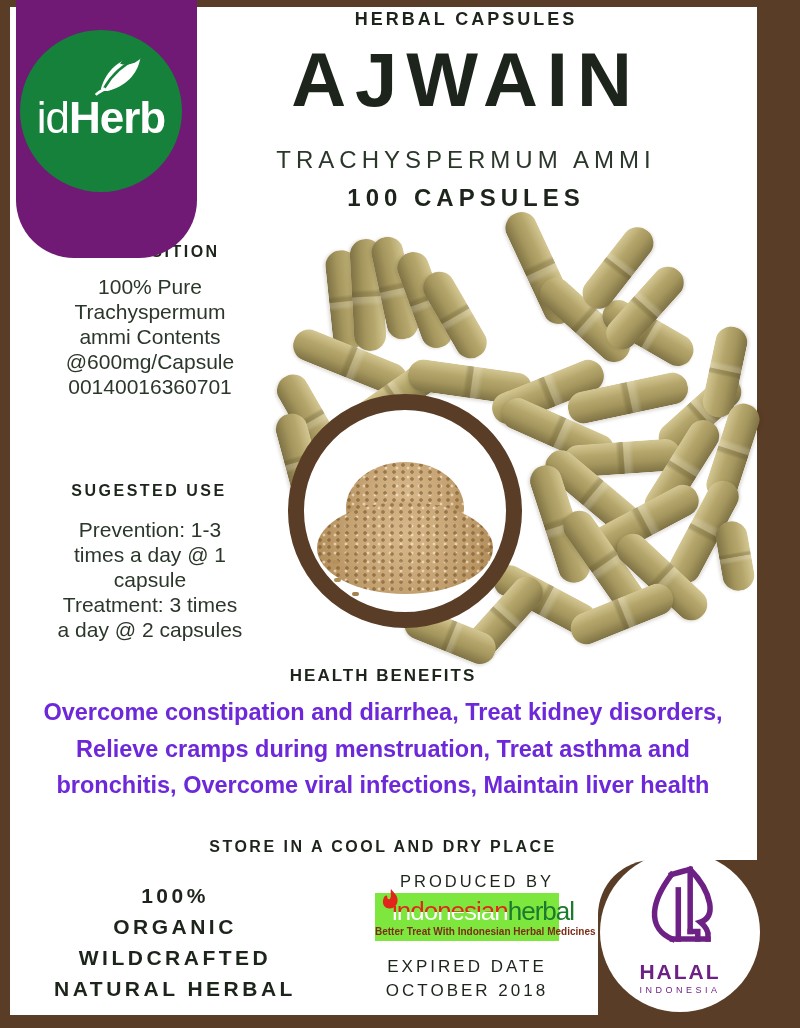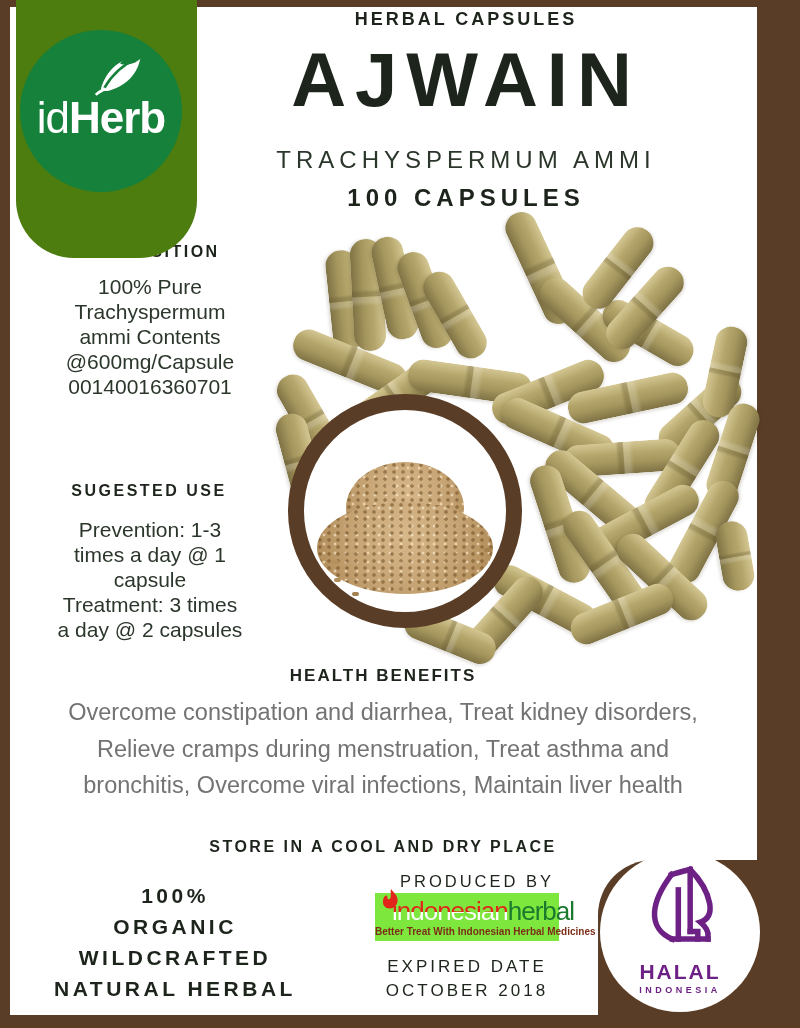--- a/index.html
+++ b/index.html
@@ -4,38 +4,38 @@
 <style>
   html,body{margin:0;padding:0;background:#e8e8e8;}
   .page{position:relative;width:800px;height:1028px;background:#ffffff;overflow:hidden;
         font-family:"Liberation Sans",sans-serif;margin:0 auto;}
   
   .bar-top{position:absolute;left:0;top:0;width:800px;height:7px;background:#5A3D26;}
   .bar-left{position:absolute;left:0;top:0;width:10px;height:1028px;background:#5A3D26;}
   .bar-right{position:absolute;left:757px;top:0;width:43px;height:1028px;background:#5A3D26;}
   .bar-bottom{position:absolute;left:0;top:1015px;width:800px;height:13px;background:#5A3D26;}
   
-  .corner-tab{position:absolute;left:16px;top:0;width:181px;height:258px;background:#4d7c0f;
+  .corner-tab{position:absolute;left:16px;top:0;width:181px;height:258px;background:#701a75;
               border-bottom-left-radius:58px;border-bottom-right-radius:58px;z-index:6;}
   .logo-circle{position:absolute;left:4px;top:30px;width:162px;height:162px;border-radius:50%;
                background:#15813B;}
   .idherb-text{position:absolute;left:0;top:62px;width:162px;text-align:center;color:#fff;
                font-size:44px;line-height:52px;letter-spacing:-1px;white-space:nowrap;}
   .idherb-text .lt{font-weight:400;}
   .idherb-text .bd{font-weight:700;}
   .leaf{position:absolute;left:74px;top:22px;width:52px;height:44px;}
   
   .corner-block{position:absolute;left:598px;top:860px;width:202px;height:168px;background:#5A3D26;
                 border-top-left-radius:55px;z-index:6;}
   .halal-circle{position:absolute;left:600px;top:852px;width:160px;height:160px;border-radius:50%;
                 background:#ffffff;z-index:7;text-align:center;}
   .halal-emblem{position:absolute;left:41px;top:6px;width:78px;height:96px;}
   .halal-title{position:absolute;left:0;top:108px;width:160px;font-size:21px;font-weight:700;
                letter-spacing:2px;color:#6E2185;}
-  .halal-sub{position:absolute;left:0;top:133px;width:160px;font-size:9px;font-weight:700;
+  .halal-sub{position:absolute;left:0;top:133px;width:160px;font-size:9px;font-weight:400;
              letter-spacing:3.5px;color:#6E2185;}
   
   .header{position:absolute;left:170px;top:0;width:592px;text-align:center;color:#1C241B;z-index:5;}
   .kicker{position:absolute;left:0;top:9px;width:100%;font-size:18px;font-weight:700;letter-spacing:3px;}
   .title{position:absolute;left:0;top:36px;width:100%;font-size:76px;font-weight:800;letter-spacing:9px;}
   .subtitle{position:absolute;left:0;top:146px;width:100%;font-size:24px;font-weight:300;letter-spacing:5px;color:#2C372C;}
   .quantity{position:absolute;left:0;top:184px;width:100%;font-size:24px;font-weight:700;letter-spacing:5px;}
   
   .leftcol{position:absolute;left:20px;top:0;width:258px;text-align:center;z-index:5;}
   .sec-head{font-size:16px;font-weight:700;letter-spacing:2.5px;color:#1C241B;}
@@ -60,21 +60,21 @@
            radial-gradient(circle at 50% 35%, #d8b98c 0%, #c4a171 55%, #a8834f 100%);
          background-size:9px 7px,11px 9px,100% 100%;}
   .mound1{left:13px;top:92px;width:176px;height:92px;}
   .mound2{left:42px;top:52px;width:118px;height:92px;}
   .stray-seed{position:absolute;left:30px;top:168px;width:7px;height:4px;border-radius:3px;background:#b08c58;
               box-shadow:18px 14px 0 #a5814f, 140px 8px 0 #b08c58, 150px -30px 0 #a5814f, 120px 20px 0 #b5905c, -2px -18px 0 #b5905c;}
   
   .benefits{position:absolute;left:13px;top:0;width:740px;text-align:center;z-index:5;}
   .ben-head{position:absolute;left:0;top:666px;width:100%;font-size:17px;font-weight:700;letter-spacing:2px;color:#1C241B;}
   .ben-lines{position:absolute;left:0;top:694px;width:100%;}
-  .ben-line{font-size:23.5px;font-weight:400;line-height:36.5px;color:#737373;white-space:nowrap;}
+  .ben-line{font-size:23.5px;font-weight:700;line-height:36.5px;color:#6d28d9;white-space:nowrap;}
   .storage{position:absolute;left:13px;top:838px;width:740px;text-align:center;
            font-size:16px;font-weight:700;letter-spacing:2.5px;color:#1C241B;z-index:5;}
   
   .claims{position:absolute;left:35px;top:880px;width:280px;text-align:center;z-index:5;}
   .claim-line{font-size:21px;font-weight:700;letter-spacing:3.5px;line-height:31px;color:#1C241B;white-space:nowrap;}
   
   .producer{position:absolute;left:368px;top:0;width:198px;text-align:center;z-index:5;color:#1C241B;}
   .prod-label{position:absolute;left:10px;top:872px;width:100%;font-size:16.5px;font-weight:500;letter-spacing:3px;}
   .brand-box{position:absolute;left:7px;top:893px;width:184px;height:48px;background:#7EE73E;}
   .brand-line{position:absolute;left:0;top:3px;width:100%;font-size:26px;font-weight:400;letter-spacing:-1px;white-space:nowrap;margin-left:16px;}

